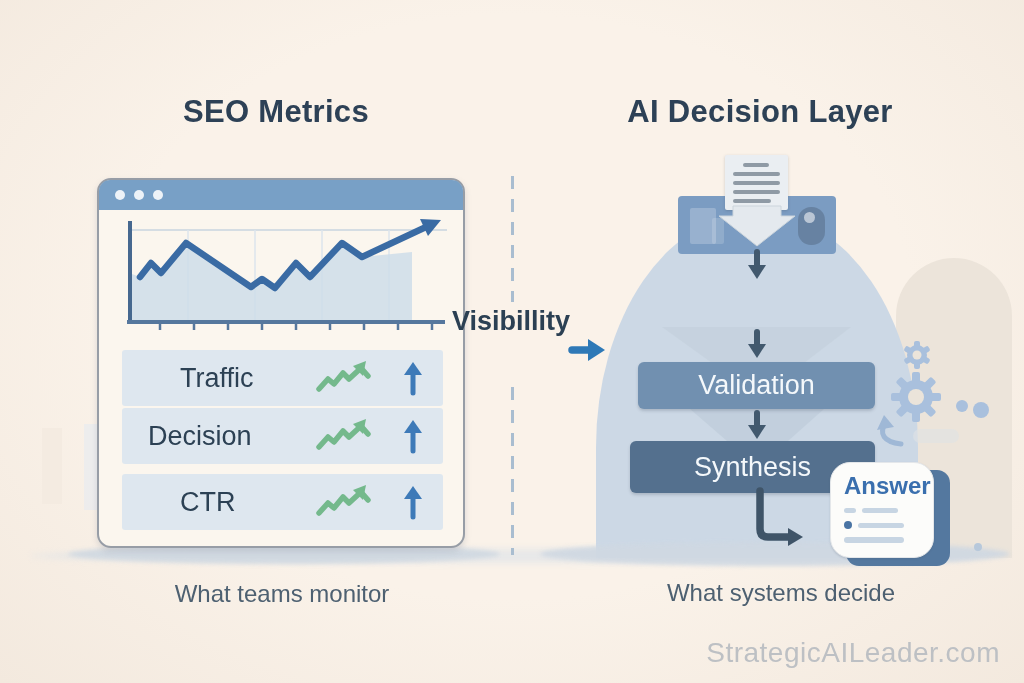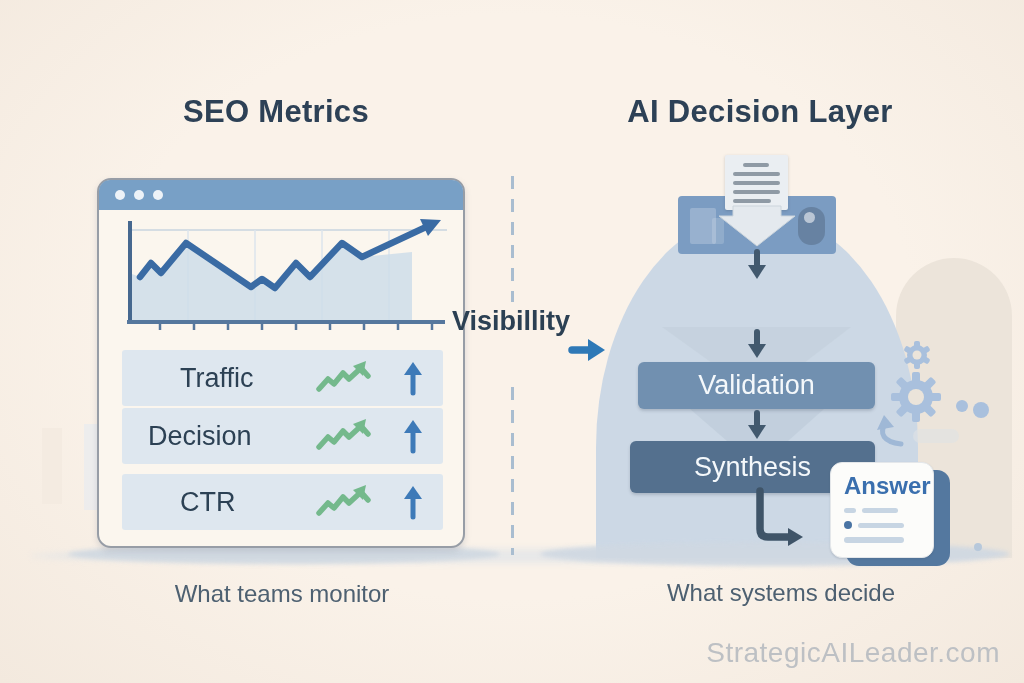--- a/index.html
+++ b/index.html
@@ -77,21 +77,21 @@
     color:#f4f8fb; font-size:27px; font-weight:400; box-shadow:0 2px 3px rgba(70,85,105,.25);}
   .stage1{ left:638px; top:281px; width:237px; height:46px; background:#8aa5c6;}
   .stage2{ left:638px; top:362px; width:237px; height:47px; background:#7190b0;}
   .stage3{ left:630px; top:441px; width:245px; height:52px; background:#54708e;}
 
   
   .answer-wrap{ left:830px; top:460px; width:122px; height:110px;}
   .answer-back{ position:absolute; left:16px; top:10px; width:104px; height:96px;
     background:#54789f; border-radius:13px;}
   .answer-card{ position:absolute; left:0; top:2px; width:104px; height:96px; background:#fcfcfa;
-    border-radius:12px; border:1px solid #e4e7ea; padding:9px 0 0 13px;
+    border-radius:20px; border:1px solid #e4e7ea; padding:9px 0 0 13px;
     box-shadow:0 1px 2px rgba(70,85,105,.2);}
   .answer-title{ font-size:24px; font-weight:700; color:#3a6fae; }
   .bullet-row{ display:flex; align-items:center; gap:6px; margin-top:8px;}
   .b-dash{ width:12px; height:5px; border-radius:3px; background:#c7d5e3;}
   .b-dot{ width:8px; height:8px; border-radius:50%; background:#4a74a4;}
   .b-line{ height:5px; border-radius:3px; background:#c7d5e3;}
 
   svg{ display:block; }
   .overlay{ left:0; top:0; pointer-events:none; }
 </style>

